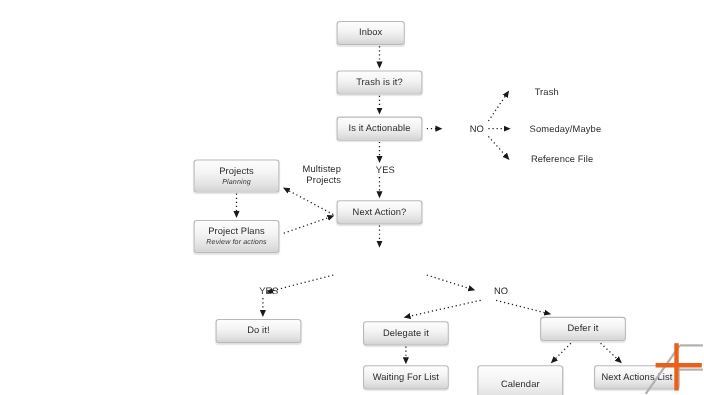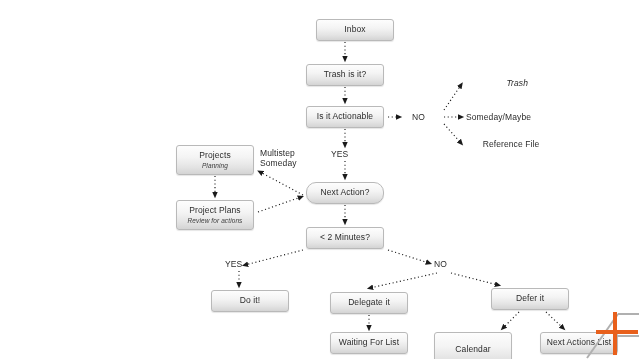--- a/index.html
+++ b/index.html
@@ -42,21 +42,21 @@
     font-style: italic;
     font-size: 6.5px;
     color: #3a3a3a;
     margin-top: 1px;
   }
   .plain-label {
     position: absolute;
     font-size: 8.5px;
     color: #2b2b2b;
     line-height: 1.2;
-    text-align: left;
+    text-align: right;
     white-space: pre-line;
     letter-spacing: 0.1px;
   }
   .edge-layer {
     position: absolute;
     left: 0;
     top: 0;
     width: 640px;
     height: 359px;
     pointer-events: none;
@@ -94,69 +94,66 @@
       <path d="M239,271 L239,285"></path>
       <path d="M388,250 L429,263"></path>
       <path d="M437,273 L370,288"></path>
       <path d="M451,273 L498,285"></path>
       <path d="M369,315 L369,328"></path>
       <path d="M519,312 L503,328"></path>
       <path d="M546,312 L563,328"></path>
     </g>
   </svg>
 
-  <div class="node" style="left:316px;top:19px;width:78px;height:22px;">
+  <div class="node" style="left:306px;top:19px;width:62px;height:22px;">
     <span class="ttl">Inbox</span>
   </div>
   <div class="node" style="left:306px;top:64px;width:78px;height:22px;">
     <span class="ttl">Trash is it?</span>
   </div>
   <div class="node" style="left:306px;top:106px;width:78px;height:22px;">
     <span class="ttl">Is it Actionable</span>
   </div>
   <div class="node" style="left:176px;top:145px;width:78px;height:30px;">
     <span class="ttl">Projects</span>
     <span class="sub">Planning</span>
   </div>
   <div class="node" style="left:176px;top:200px;width:78px;height:30px;">
     <span class="ttl">Project Plans</span>
     <span class="sub">Review for actions</span>
   </div>
-  <div class="node" style="left:306px;top:182px;width:78px;height:22px;border-radius:10px;">
+  <div class="node" style="left:306px;top:182px;width:78px;height:22px;">
     <span class="ttl">Next Action?</span>
   </div>
-  <div class="node" style="left:306px;top:227px;width:78px;height:22px;">
-    <span class="ttl">&lt; 2 Minutes?</span>
-  </div>
-  <div class="node" style="left:211px;top:290px;width:78px;height:22px;">
+  <div class="node" style="left:196px;top:290px;width:78px;height:22px;">
     <span class="ttl">Do it!</span>
   </div>
   <div class="node" style="left:330px;top:292px;width:78px;height:22px;">
     <span class="ttl">Delegate it</span>
   </div>
   <div class="node" style="left:491px;top:288px;width:78px;height:22px;">
     <span class="ttl">Defer it</span>
   </div>
   <div class="node" style="left:330px;top:332px;width:78px;height:22px;">
     <span class="ttl">Waiting For List</span>
   </div>
   <div class="node" style="left:434px;top:332px;width:78px;height:36px;">
     <span class="ttl">Calendar</span>
   </div>
   <div class="node" style="left:540px;top:332px;width:78px;height:22px;">
     <span class="ttl">Next Actions List</span>
   </div>
 
   <div class="plain-label" style="left:412px;top:112px;width:28px;">NO</div>
-  <div class="plain-label" style="left:466px;top:78px;width:62px;text-align:right;font-style:italic;">Trash</div>
-  <div class="plain-label" style="left:466px;top:112px;width:96px;text-align:left;">Someday/Maybe</div>
+  <div class="plain-label" style="left:466px;top:78px;width:62px;text-align:center;">Trash</div>
+  <div class="plain-label" style="left:466px;top:112px;width:96px;text-align:center;">Someday/Maybe</div>
   <div class="plain-label" style="left:466px;top:139px;width:90px;text-align:center;">Reference File</div>
   <div class="plain-label" style="left:331px;top:149px;width:28px;">YES</div>
   <div class="plain-label" style="left:260px;top:148px;width:50px;">Multistep
-Someday</div>
+Projects</div>
   <div class="plain-label" style="left:225px;top:259px;width:28px;">YES</div>
   <div class="plain-label" style="left:434px;top:259px;width:28px;">NO</div>
 
   <svg class="wm" style="left:580px;top:300px;" width="60" height="59" viewBox="0 0 60 59" xmlns="http://www.w3.org/2000/svg">
     <g stroke="#b0b0b0" stroke-width="2" fill="none">
       <path d="M7,58 L38,14"></path>
       <path d="M38,14 L59,14"></path>
       <path d="M34,36 L59,36"></path>
     </g>
     <g stroke="#e8601c" stroke-width="4" stroke-linecap="butt">

